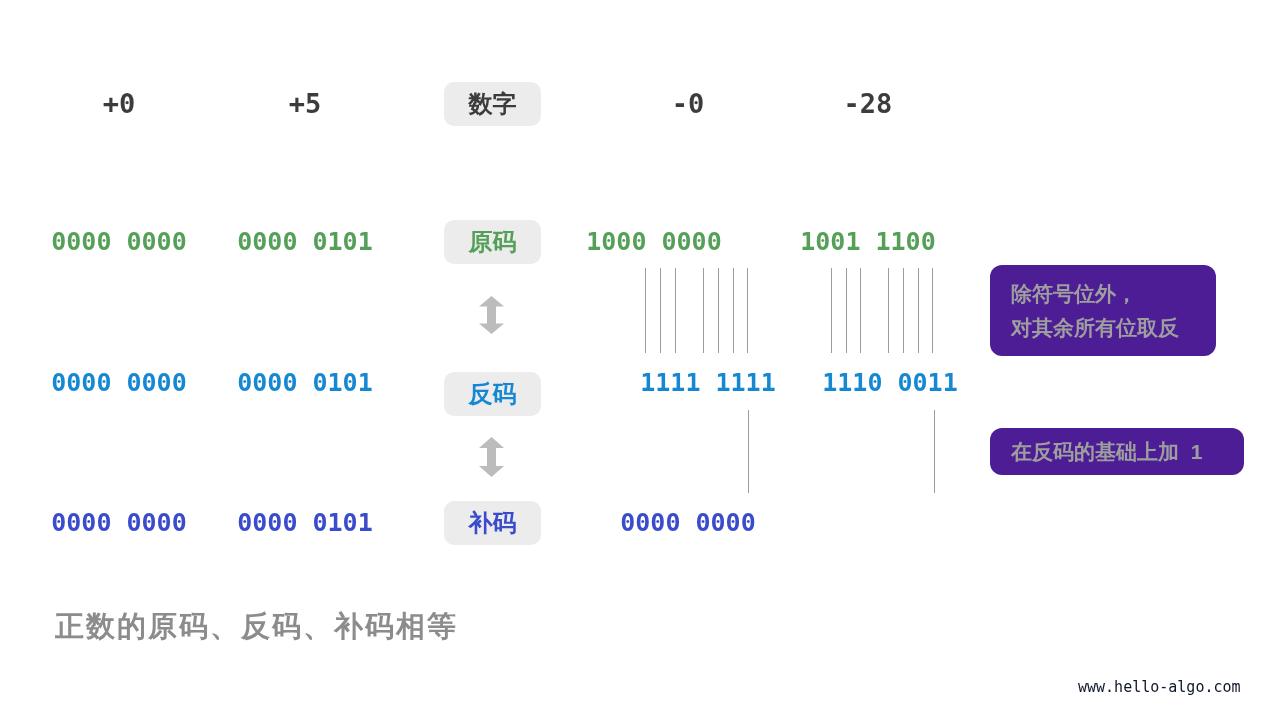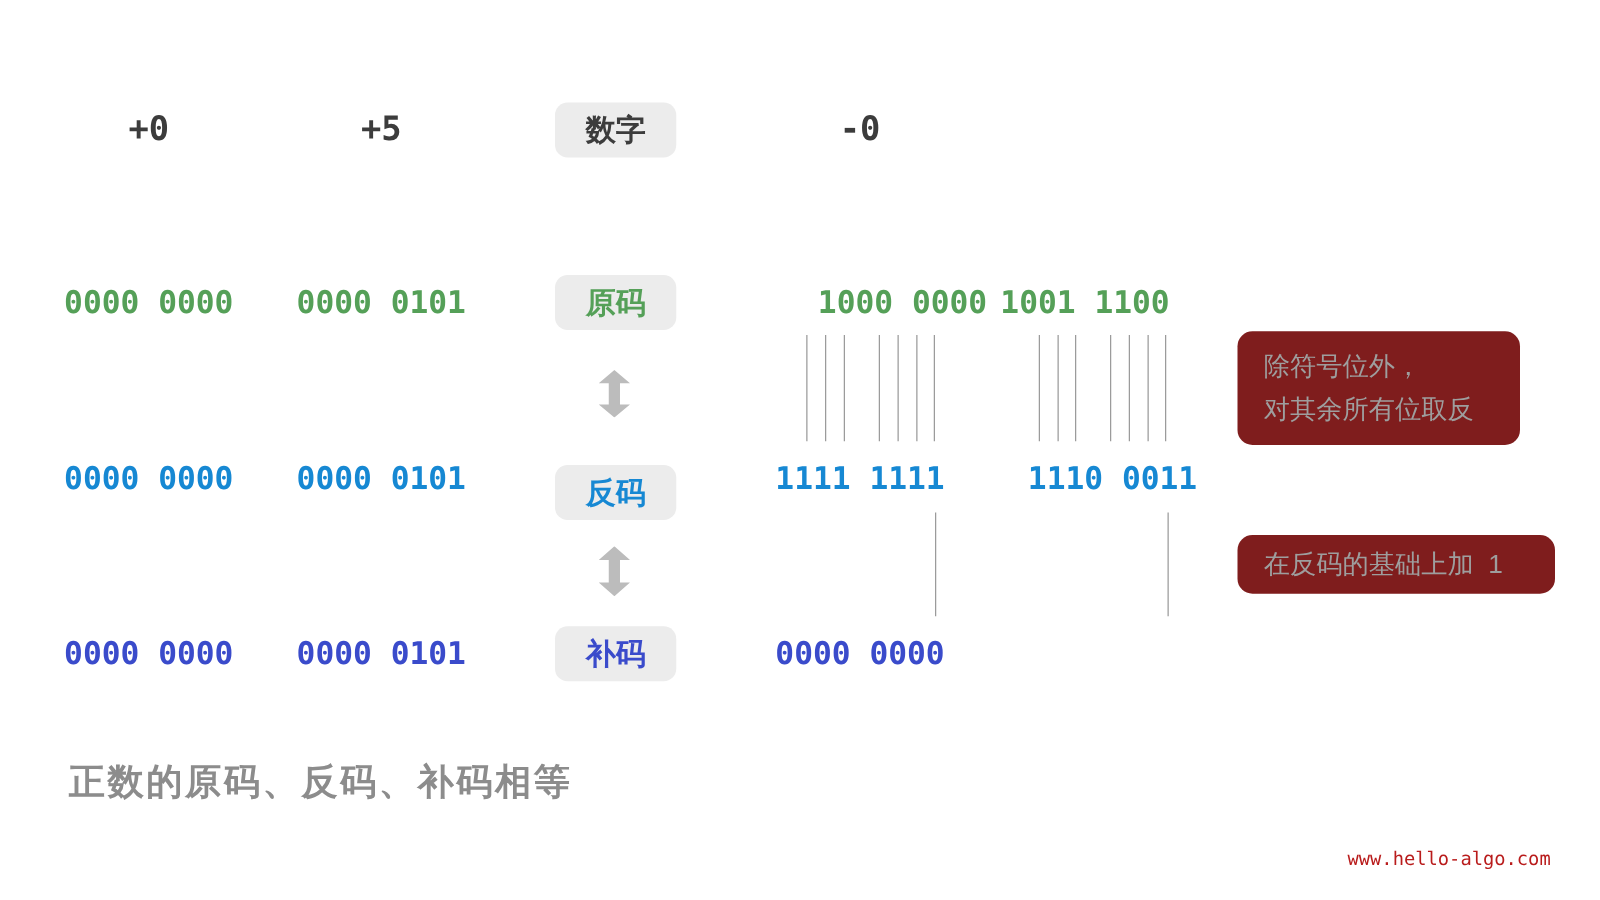--- a/index.html
+++ b/index.html
@@ -30,57 +30,58 @@
     font-weight:bold;font-size:24px;
   }
   
   .arrow{position:absolute;left:479px;width:25px;}
   
   .tick{position:absolute;width:1px;background:#9b9b9b;}
   .tickA{top:268px;height:85px;}
   .tickB{top:410px;height:83px;}
   
   .callout{
-    position:absolute;background:#7f1d1d;border-radius:12px;color:#9e9e9e;
-    font-weight:normal;font-size:21px;
+    position:absolute;background:#4c1d95;border-radius:12px;color:#9e9e9e;
+    font-weight:bold;font-size:21px;
   }
   #callout-invert{left:990px;top:265px;width:226px;height:91px;padding:12px 0 0 21px;box-sizing:border-box;line-height:34px;}
   #callout-addone{left:990px;top:428px;width:254px;height:47px;line-height:47px;padding-left:21px;box-sizing:border-box;white-space:pre;}
   
   .caption{
     position:absolute;top:611px;font-weight:bold;font-size:29px;line-height:30px;
     color:#8c8c8c;letter-spacing:2px;white-space:nowrap;
   }
   #caption-positive{left:55px;}
   #caption-negative{left:612px;}
   
   #watermark{
     position:absolute;left:1078px;top:677px;
     font:15px/20px "DejaVu Sans Mono","Liberation Mono",monospace;
-    color:#b91c1c;letter-spacing:0;
+    color:#0f172a;letter-spacing:0;
   }
 </style>
 </head>
 <body>
 
 <div id="canvas">
 
   <div class="hnum" style="left:19px">+0</div>
   <div class="hnum" style="left:205px">+5</div>
   <div class="chip c-dark" style="top:82px">
     <span>数字</span>
   </div>
   <div class="hnum" style="left:588px">-0</div>
+  <div class="hnum" style="left:768px">-28</div>
 
   <div class="bin c-green" style="left:19px;top:227px">0000 0000</div>
   <div class="bin c-green" style="left:205px;top:227px">0000 0101</div>
   <div class="chip c-green" style="top:220px">
     <span>原码</span>
   </div>
-  <div class="bin c-green" style="left:622px;top:227px">1000 0000</div>
+  <div class="bin c-green" style="left:554px;top:227px">1000 0000</div>
   <div class="bin c-green" style="left:768px;top:227px">1001 1100</div>
 
   <svg class="arrow" style="top:296px" width="25" height="38" viewBox="0 0 25 38">
     <path d="M12.5 0 L25 10.5 L17 10.5 L17 27.5 L25 27.5 L12.5 38 L0 27.5 L8 27.5 L8 10.5 L0 10.5 Z" fill="#bcbcbc"></path>
   </svg>
 
   <div class="tick tickA" style="left:645px"></div>
   <div class="tick tickA" style="left:660px"></div>
   <div class="tick tickA" style="left:675px"></div>
   <div class="tick tickA" style="left:703px"></div>
@@ -93,21 +94,21 @@
   <div class="tick tickA" style="left:888px"></div>
   <div class="tick tickA" style="left:903px"></div>
   <div class="tick tickA" style="left:918px"></div>
   <div class="tick tickA" style="left:932px"></div>
 
   <div class="bin c-blue" style="left:19px;top:368px">0000 0000</div>
   <div class="bin c-blue" style="left:205px;top:368px">0000 0101</div>
   <div class="chip c-blue" style="top:372px">
     <span>反码</span>
   </div>
-  <div class="bin c-blue" style="left:588px;top:368px">1111 1111</div>
+  <div class="bin c-blue" style="left:608px;top:368px">1111 1111</div>
   <div class="bin c-blue" style="left:790px;top:368px">1110 0011</div>
 
   <svg class="arrow" style="top:437px" width="25" height="40" viewBox="0 0 25 40">
     <path d="M12.5 0 L25 11 L17 11 L17 29 L25 29 L12.5 40 L0 29 L8 29 L8 11 L0 11 Z" fill="#bcbcbc"></path>
   </svg>
 
   <div class="tick tickB" style="left:748px"></div>
   <div class="tick tickB" style="left:934px"></div>
 
   <div class="bin c-indigo" style="left:19px;top:508px">0000 0000</div>

